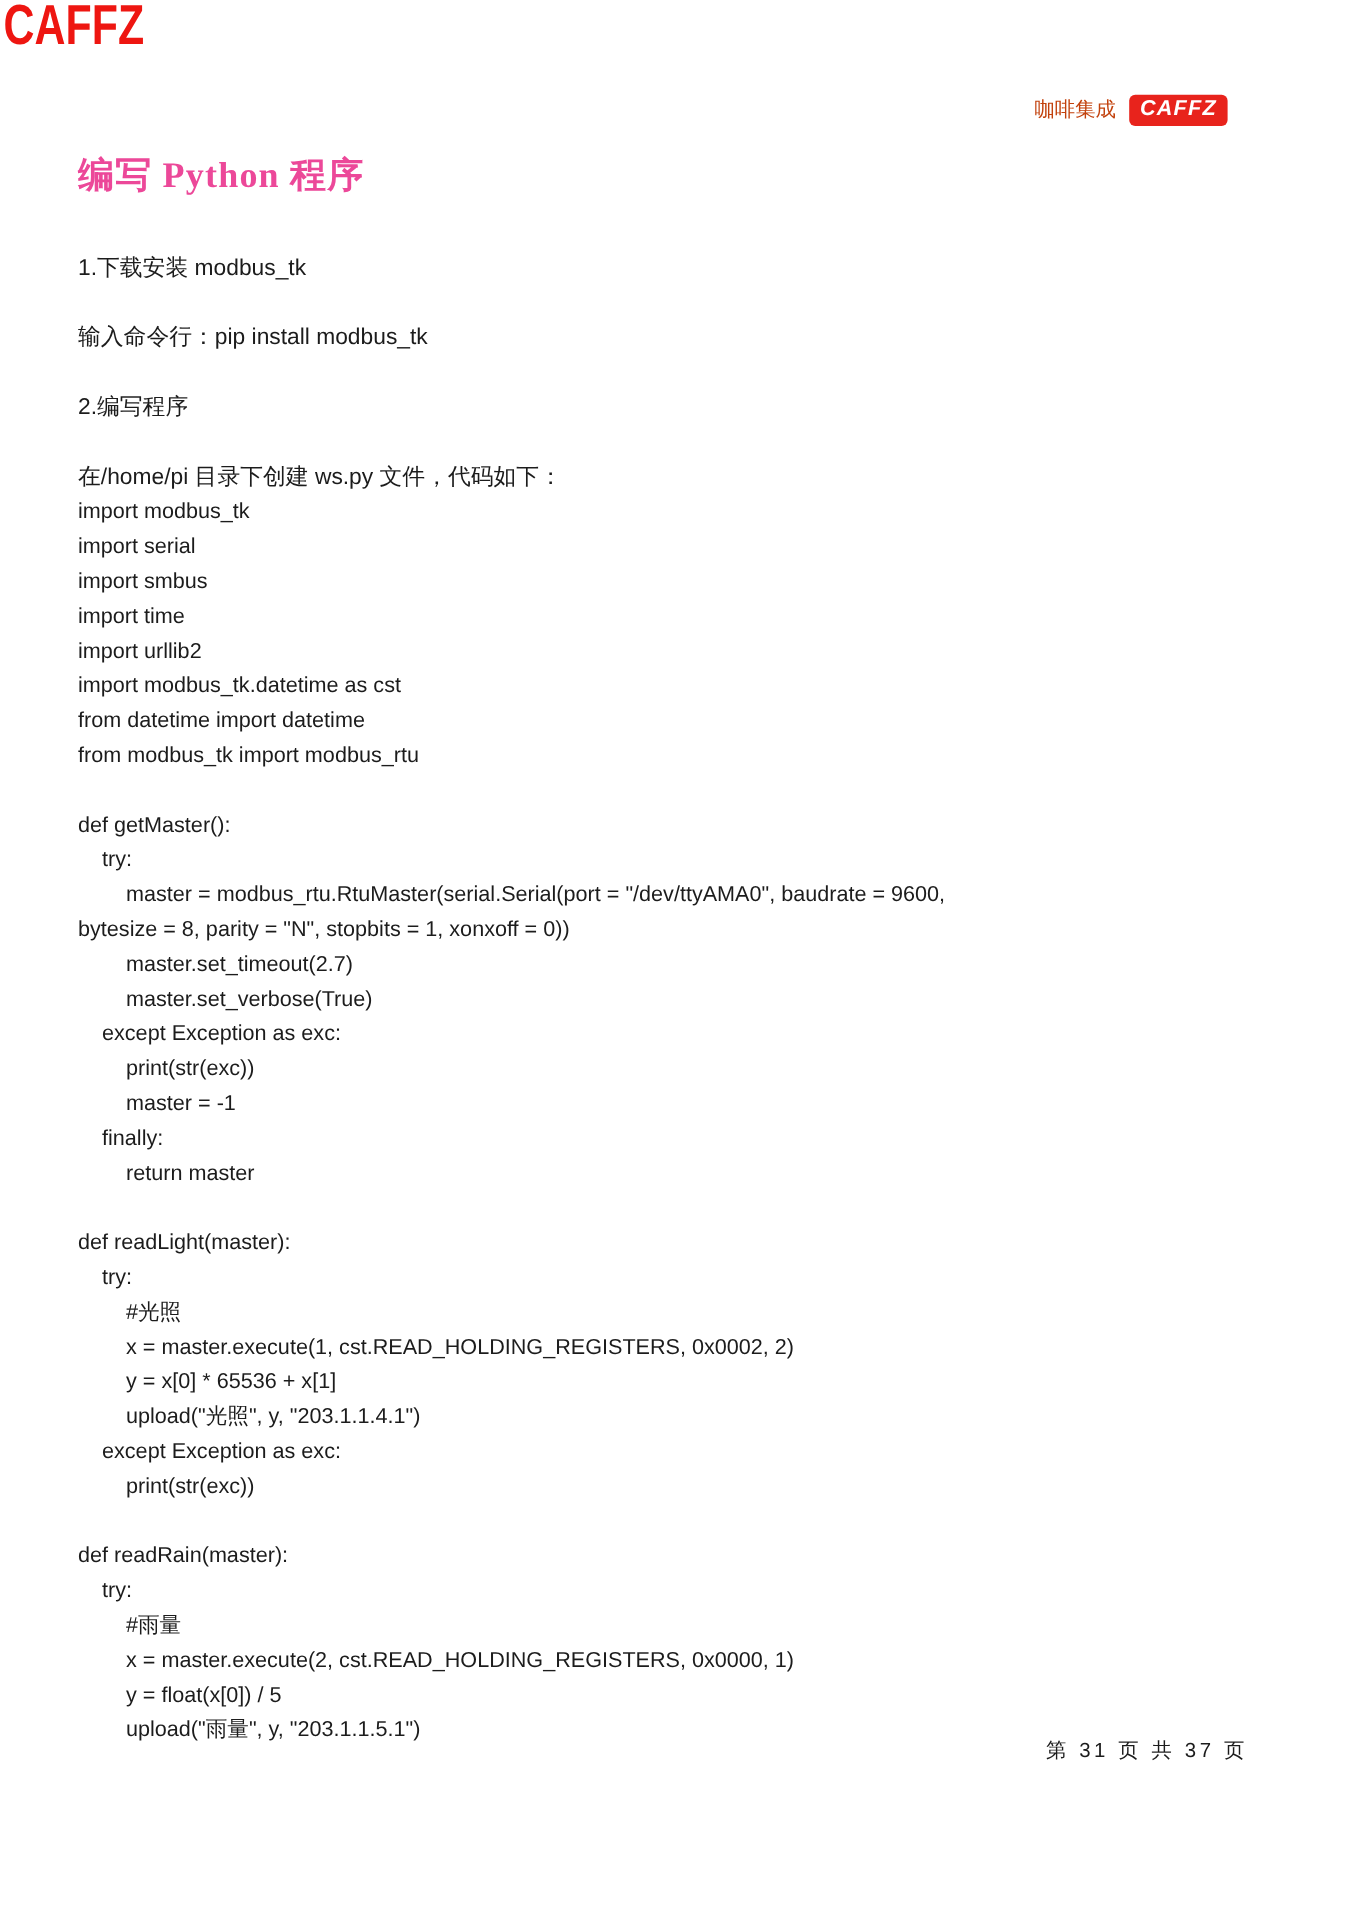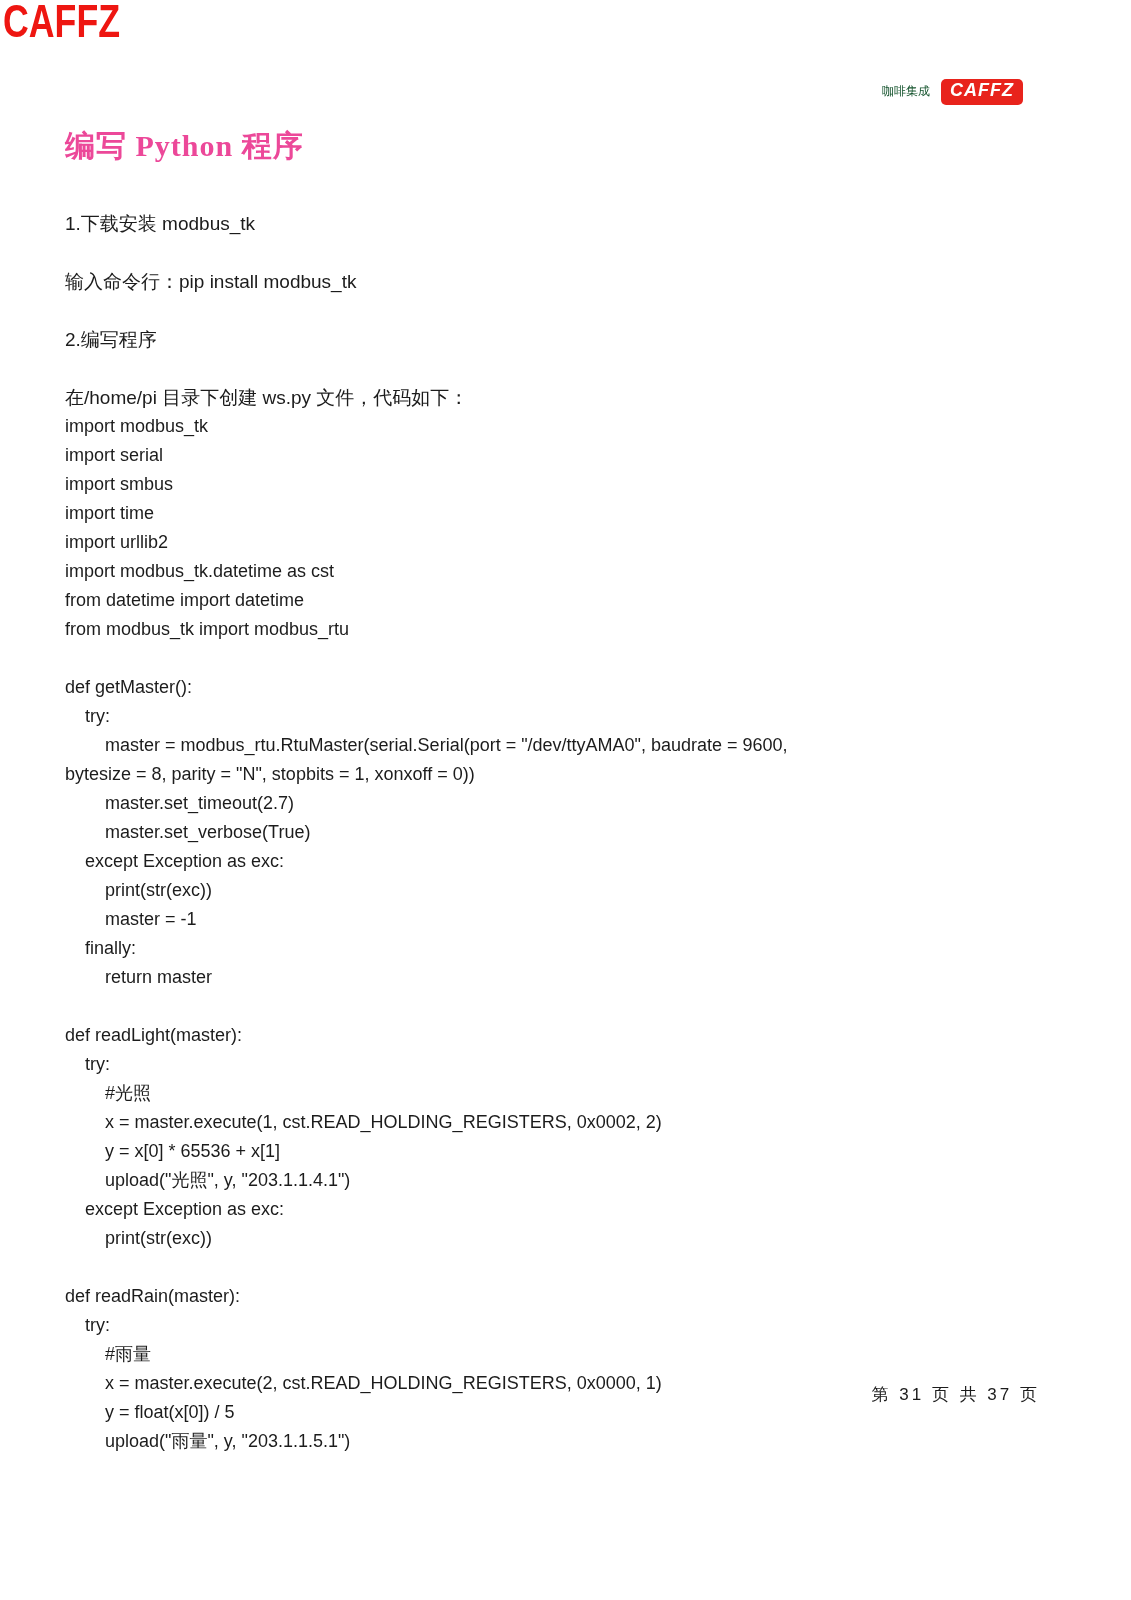--- a/index.html
+++ b/index.html
@@ -27,22 +27,22 @@
   .header-right {
     position: absolute;
     top: 79px;
     right: 86px;
     display: flex;
     align-items: center;
     gap: 11px;
   }
   .company {
     font-family: "Liberation Serif", serif;
-    font-size: 12px;
-    color: #14532d;
+    font-size: 17px;
+    color: #c2410c;
     white-space: nowrap;
   }
   .logo-badge {
     display: inline-block;
     background: #e8231c;
     color: #ffffff;
     border-radius: 5px;
     padding: 2px 9px 4px 9px;
     font-family: "Liberation Sans", sans-serif;
     font-weight: bold;
@@ -76,21 +76,21 @@
   .code-block { margin: 0; }
   .code-line {
     font-family: Liberation Sans, sans-serif;
     font-size: 18px;
     line-height: 29px;
     min-height: 29px;
     white-space: pre;
   }
   .footer {
     position: absolute;
-    top: 1383px;
+    top: 1447px;
     right: 69px;
     font-family: "Liberation Sans", sans-serif;
     font-size: 17px;
     color: #1c1c1c;
     letter-spacing: 3px;
     white-space: nowrap;
   }
 </style>
 </head>
 <body>

